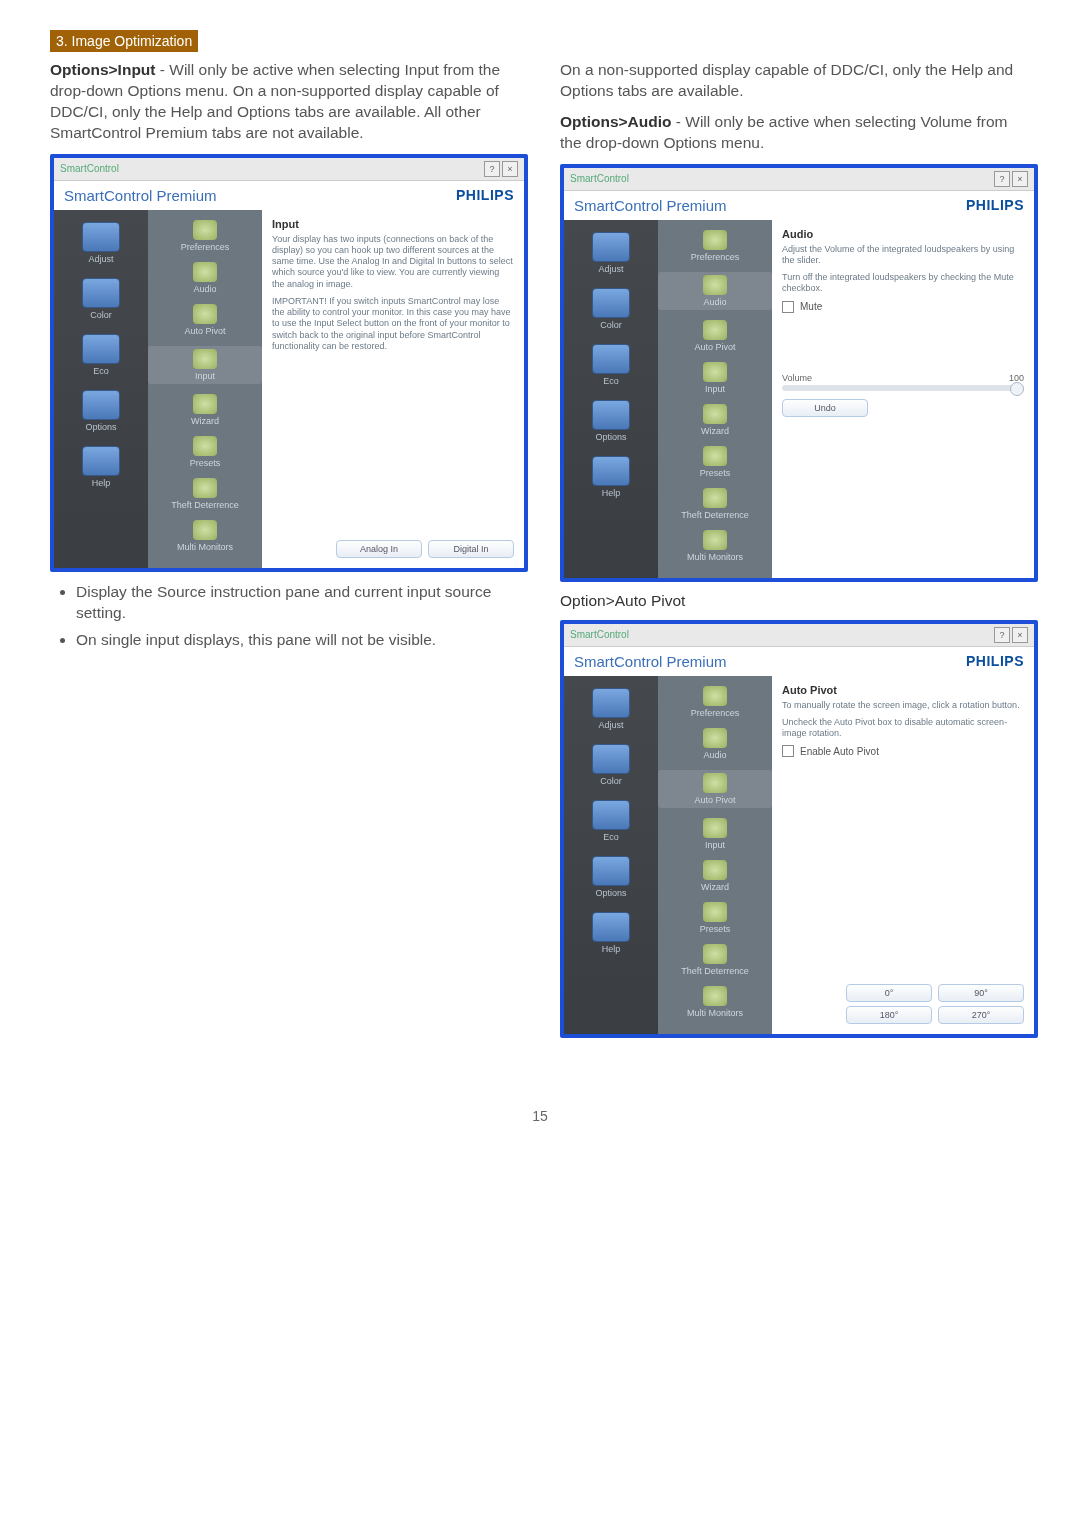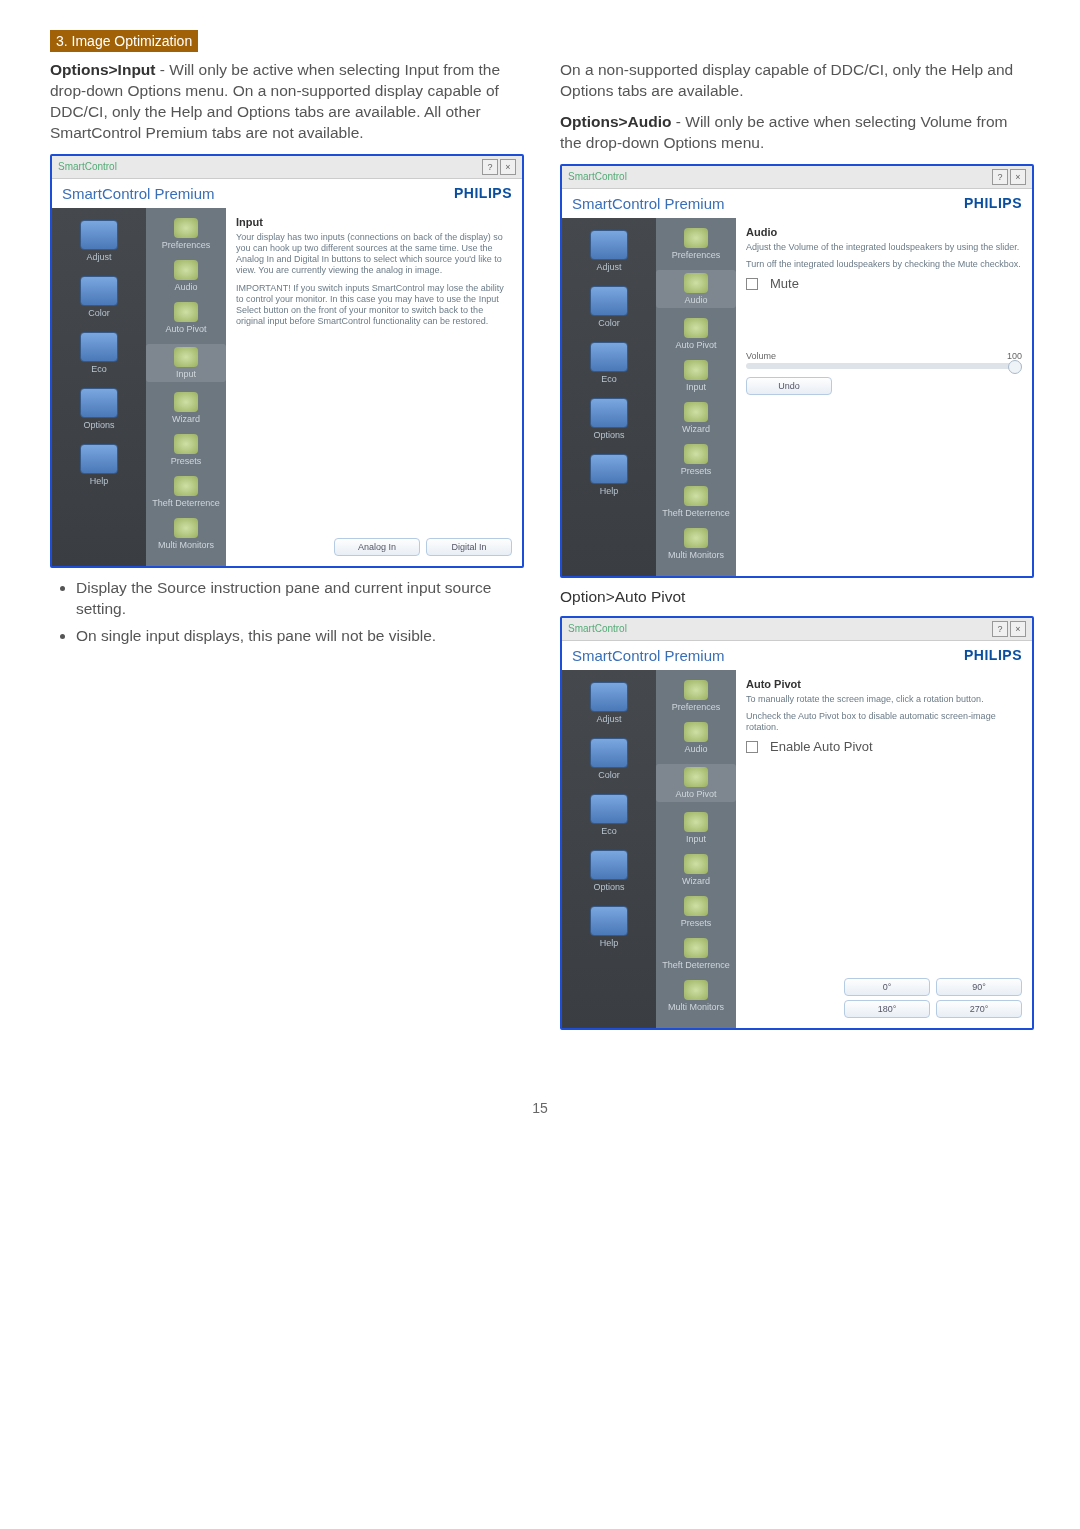--- a/index.html
+++ b/index.html
@@ -29,21 +29,21 @@
     .para {
       font-size: 15.5px;
       color: #555;
       line-height: 1.35;
       margin-bottom: 10px;
     }
     .bold { font-weight: 700; color: #333; }
     ul.bullets { margin: 8px 0 0 10px; padding: 0 0 0 16px; }
     ul.bullets li { font-size: 15.5px; color: #555; line-height: 1.35; margin-bottom: 6px; }
     .screenshot {
-      border: 2px solid #1d4ed8;
+      border: 4px solid #1d4ed8;
       border-radius: 2px;
       background: #f5f5f5;
       width: 100%;
       font-size: 10px;
       margin: 10px 0;
     }
     .ss-titlebar {
       display: flex;
       justify-content: space-between;
       align-items: center;
@@ -76,21 +76,21 @@
       text-align: center;
       margin: 6px 0 14px 0;
     }
     .ss-leftnav-item .icon {
       width: 36px; height: 28px; margin: 0 auto 2px;
       background: linear-gradient(#7aa7df,#4a78b8);
       border-radius: 4px;
       border: 1px solid #355a8a;
     }
     .ss-midnav {
-      width: 80px;
+      width: 114px;
       background: #6d7780;
       padding: 6px 0;
     }
     .ss-mid-item {
       color: #cfd6dc;
       font-size: 9px;
       text-align: center;
       margin: 4px 0 10px 0;
     }
     .ss-mid-item .micon {
@@ -102,21 +102,21 @@
     .ss-content {
       flex: 1;
       background: #fff;
       padding: 8px 10px;
       position: relative;
       min-height: 300px;
     }
     .ss-content h4 { margin: 0 0 4px 0; font-size: 11px; color: #333; }
     .ss-content p { margin: 0 0 6px 0; font-size: 9px; color: #6b7b88; line-height: 1.25; }
     .ss-content .checkbox {
-      font-size: 13px; color: #555; display: flex; align-items: center; gap: 12px;
+      font-size: 10px; color: #555; display: flex; align-items: center; gap: 6px;
     }
     .ss-content .checkbox .box {
       width: 10px; height: 10px; border: 1px solid #888; display: inline-block; background: #fff;
     }
     .ss-btnrow { display: flex; gap: 6px; margin-top: 8px; flex-wrap: wrap; }
     .ss-btn {
       border: 1px solid #b5cbe3; background: linear-gradient(#fefefe,#e8eef5);
       border-radius: 4px; padding: 3px 12px; font-size: 9px; color: #556;
       text-align: center; min-width: 60px;
     }

